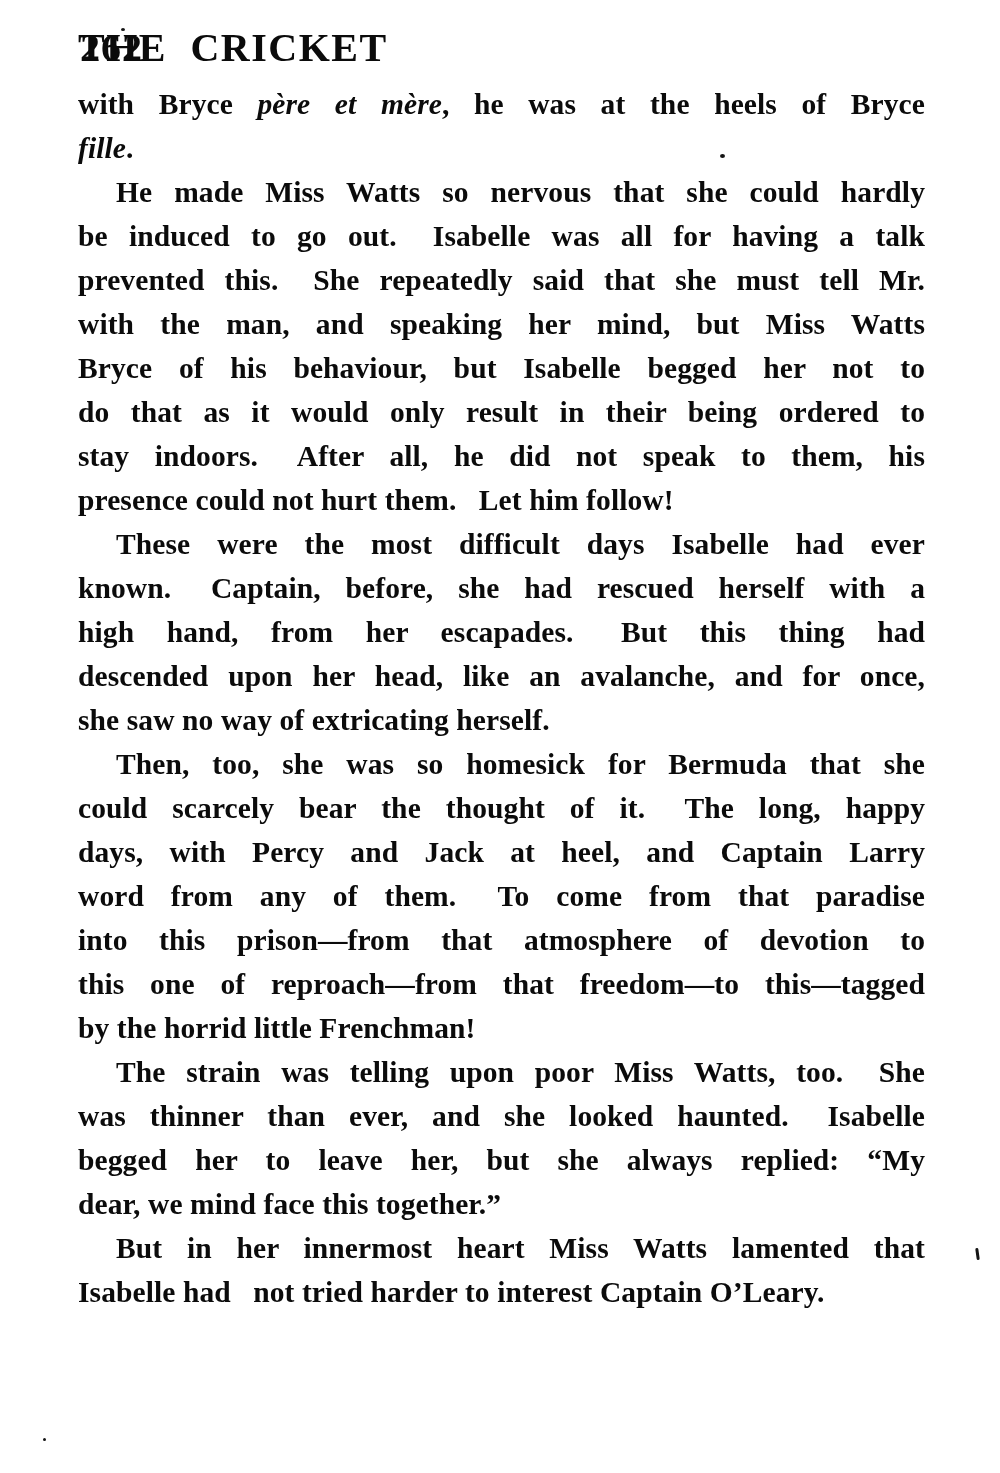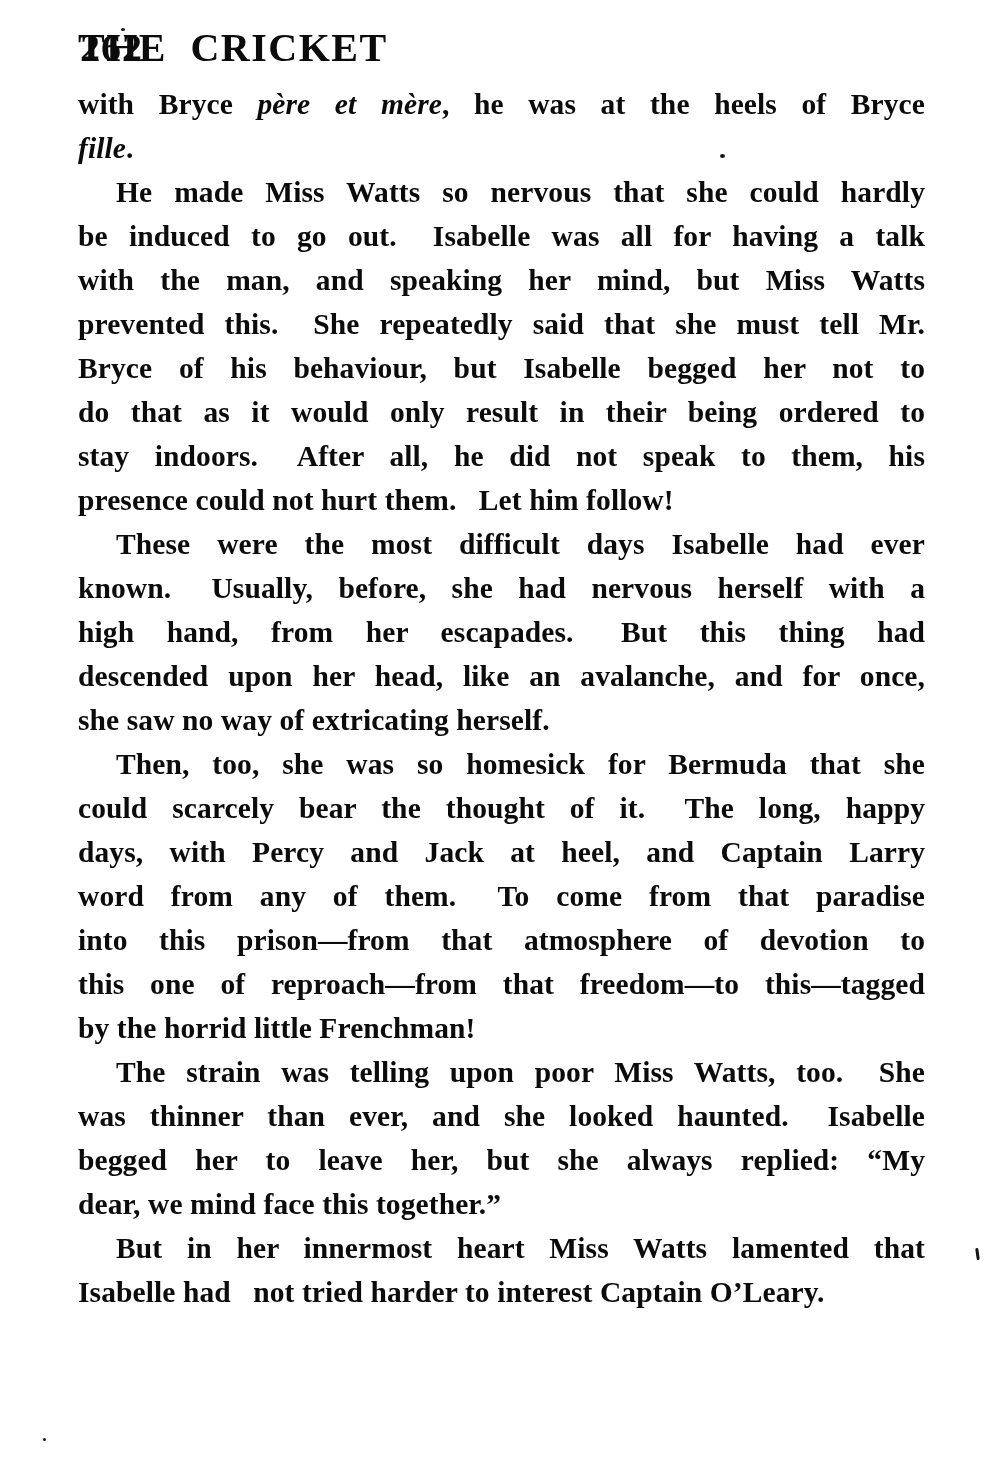--- a/index.html
+++ b/index.html
@@ -43,30 +43,30 @@
     <div class="title">THE CRICKET</div>
   </div>
   <div class="text-block">
       <div class="para">
         <div class="line"><span>with Bryce </span><span class="it">père et mère</span><span>, he was at the heels of Bryce</span></div>
         <div class="line last"><span class="it">fille</span><span>.</span></div>
       </div>
       <div class="para">
         <div class="line indent"><span>He made Miss Watts so nervous that she could hardly</span></div>
         <div class="line"><span>be induced to go out.  Isabelle was all for having a talk</span></div>
+        <div class="line"><span>prevented this.  She repeatedly said that she must tell Mr.</span></div>
         <div class="line"><span>with the man, and speaking her mind, but Miss Watts</span></div>
-        <div class="line"><span>prevented this.  She repeatedly said that she must tell Mr.</span></div>
         <div class="line"><span>Bryce of his behaviour, but Isabelle begged her not to</span></div>
         <div class="line"><span>do that as it would only result in their being ordered to</span></div>
         <div class="line"><span>stay indoors.  After all, he did not speak to them, his</span></div>
         <div class="line last"><span>presence could not hurt them.  Let him follow!</span></div>
       </div>
       <div class="para">
         <div class="line indent"><span>These were the most difficult days Isabelle had ever</span></div>
-        <div class="line"><span>known.  Usually, before, she had nervous herself with a</span></div>
+        <div class="line"><span>known.  Captain, before, she had rescued herself with a</span></div>
         <div class="line"><span>high hand, from her escapades.  But this thing had</span></div>
         <div class="line"><span>descended upon her head, like an avalanche, and for once,</span></div>
         <div class="line last"><span>she saw no way of extricating herself.</span></div>
       </div>
       <div class="para">
         <div class="line indent"><span>Then, too, she was so homesick for Bermuda that she</span></div>
         <div class="line"><span>could scarcely bear the thought of it.  The long, happy</span></div>
         <div class="line"><span>days, with Percy and Jack at heel, and Captain Larry</span></div>
         <div class="line"><span>word from any of them.  To come from that paradise</span></div>
         <div class="line"><span>into this prison—from that atmosphere of devotion to</span></div>

